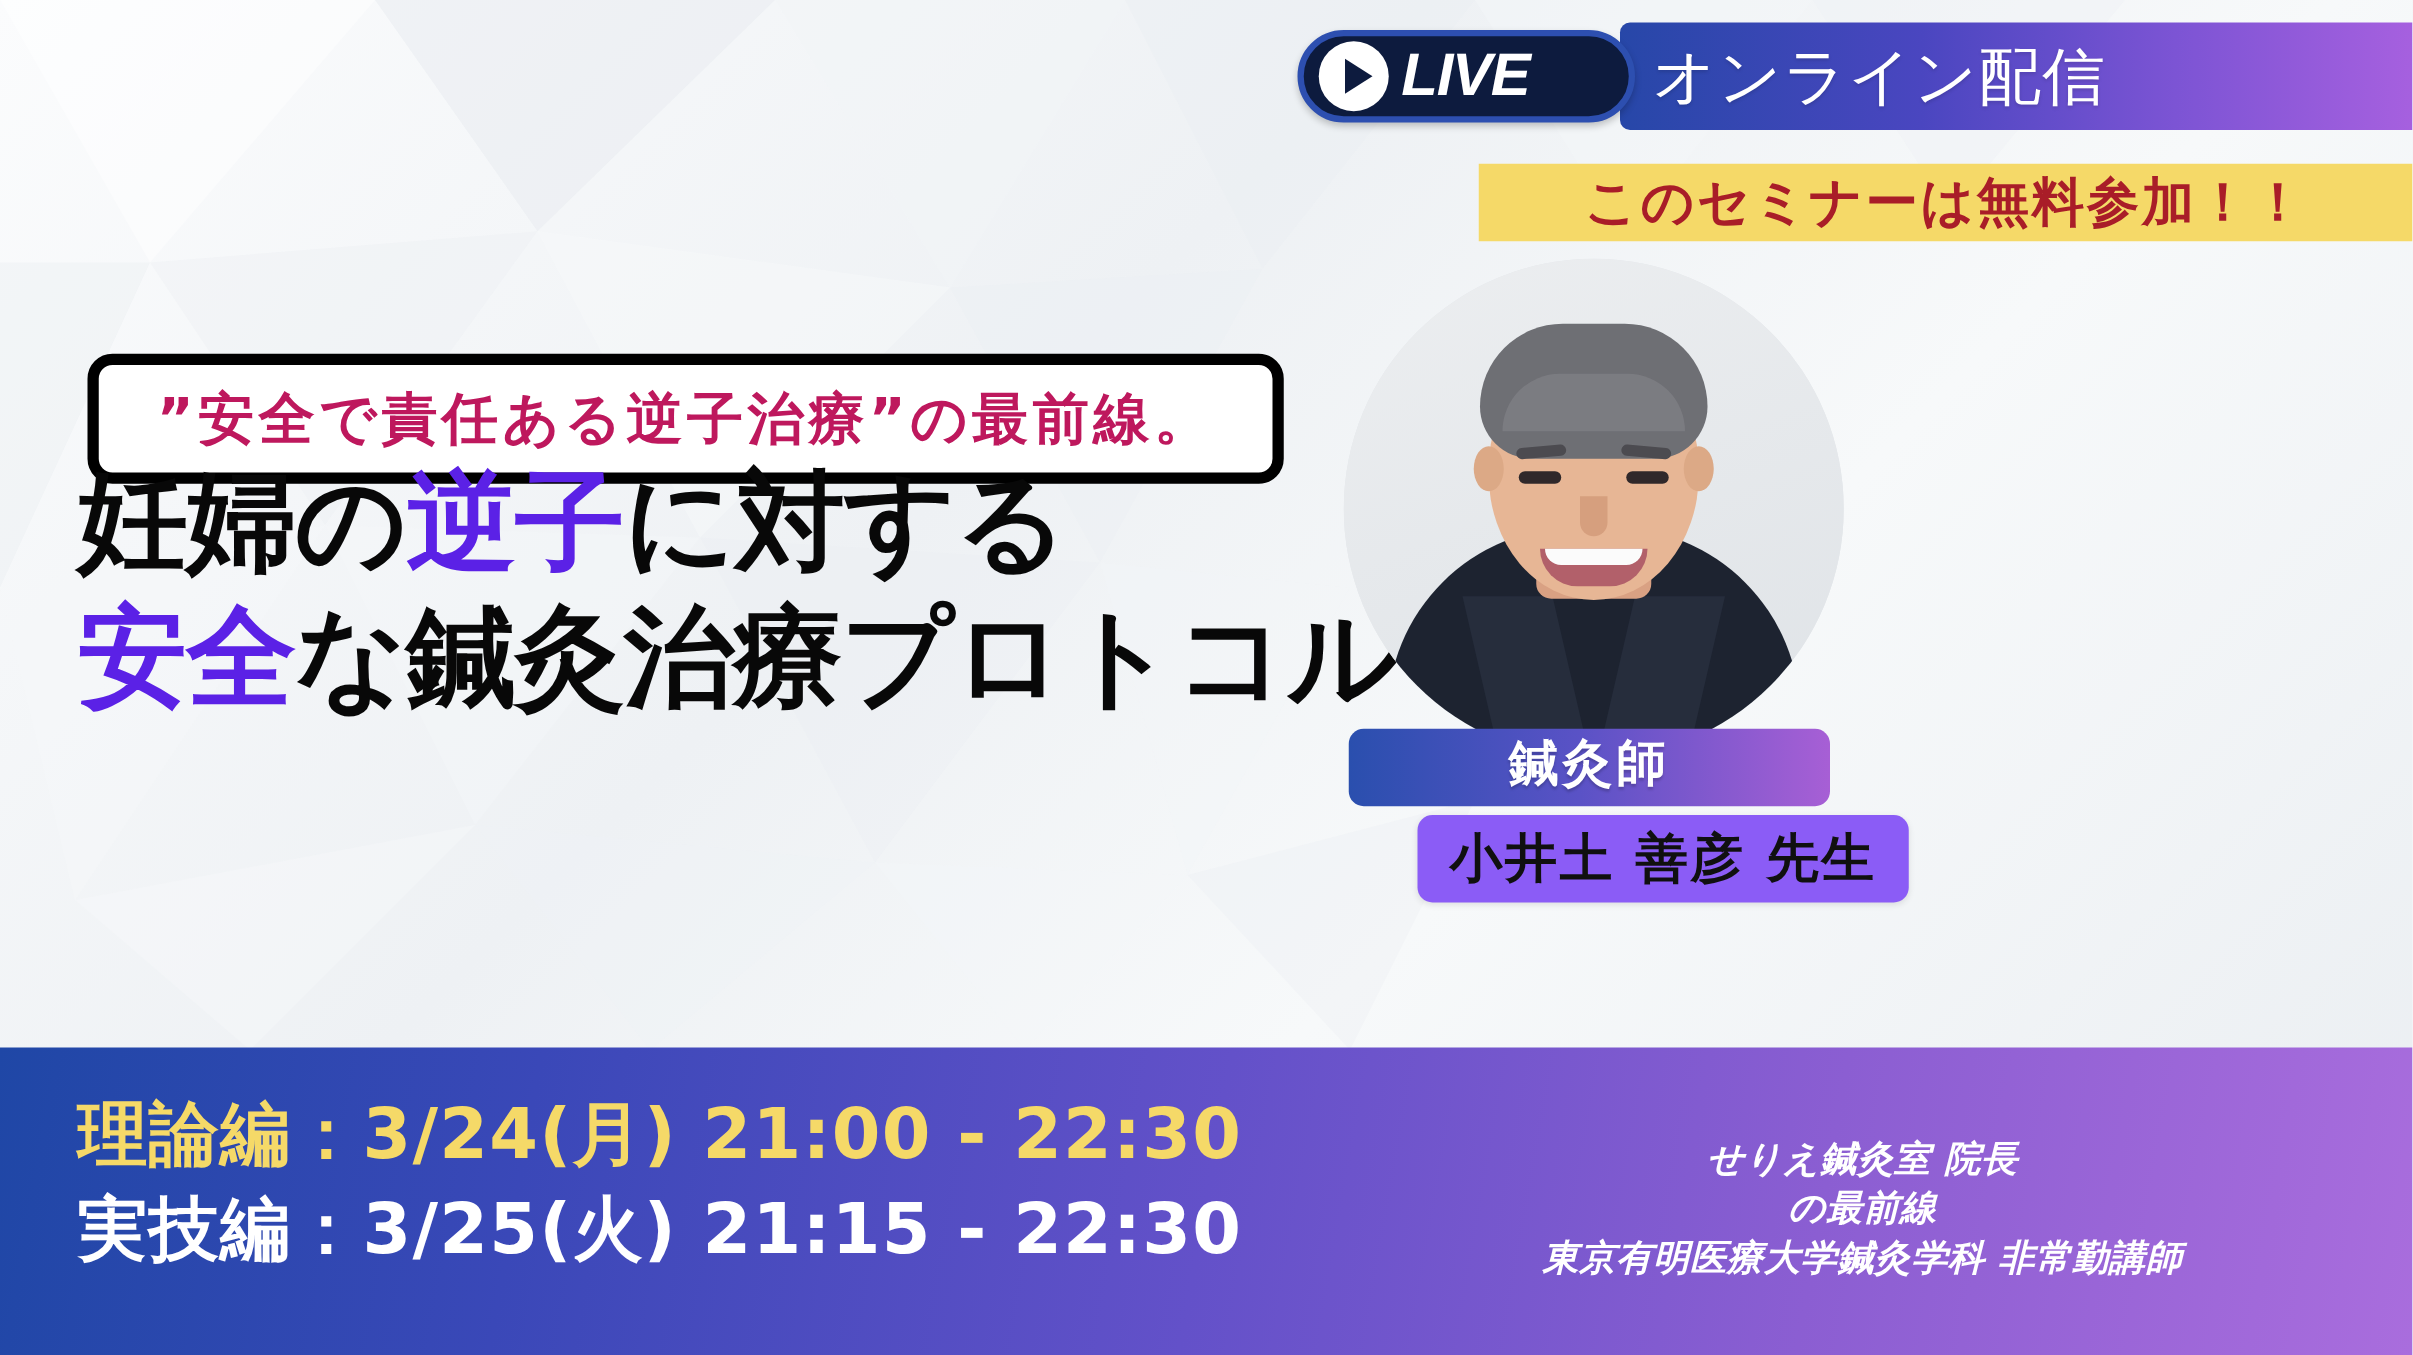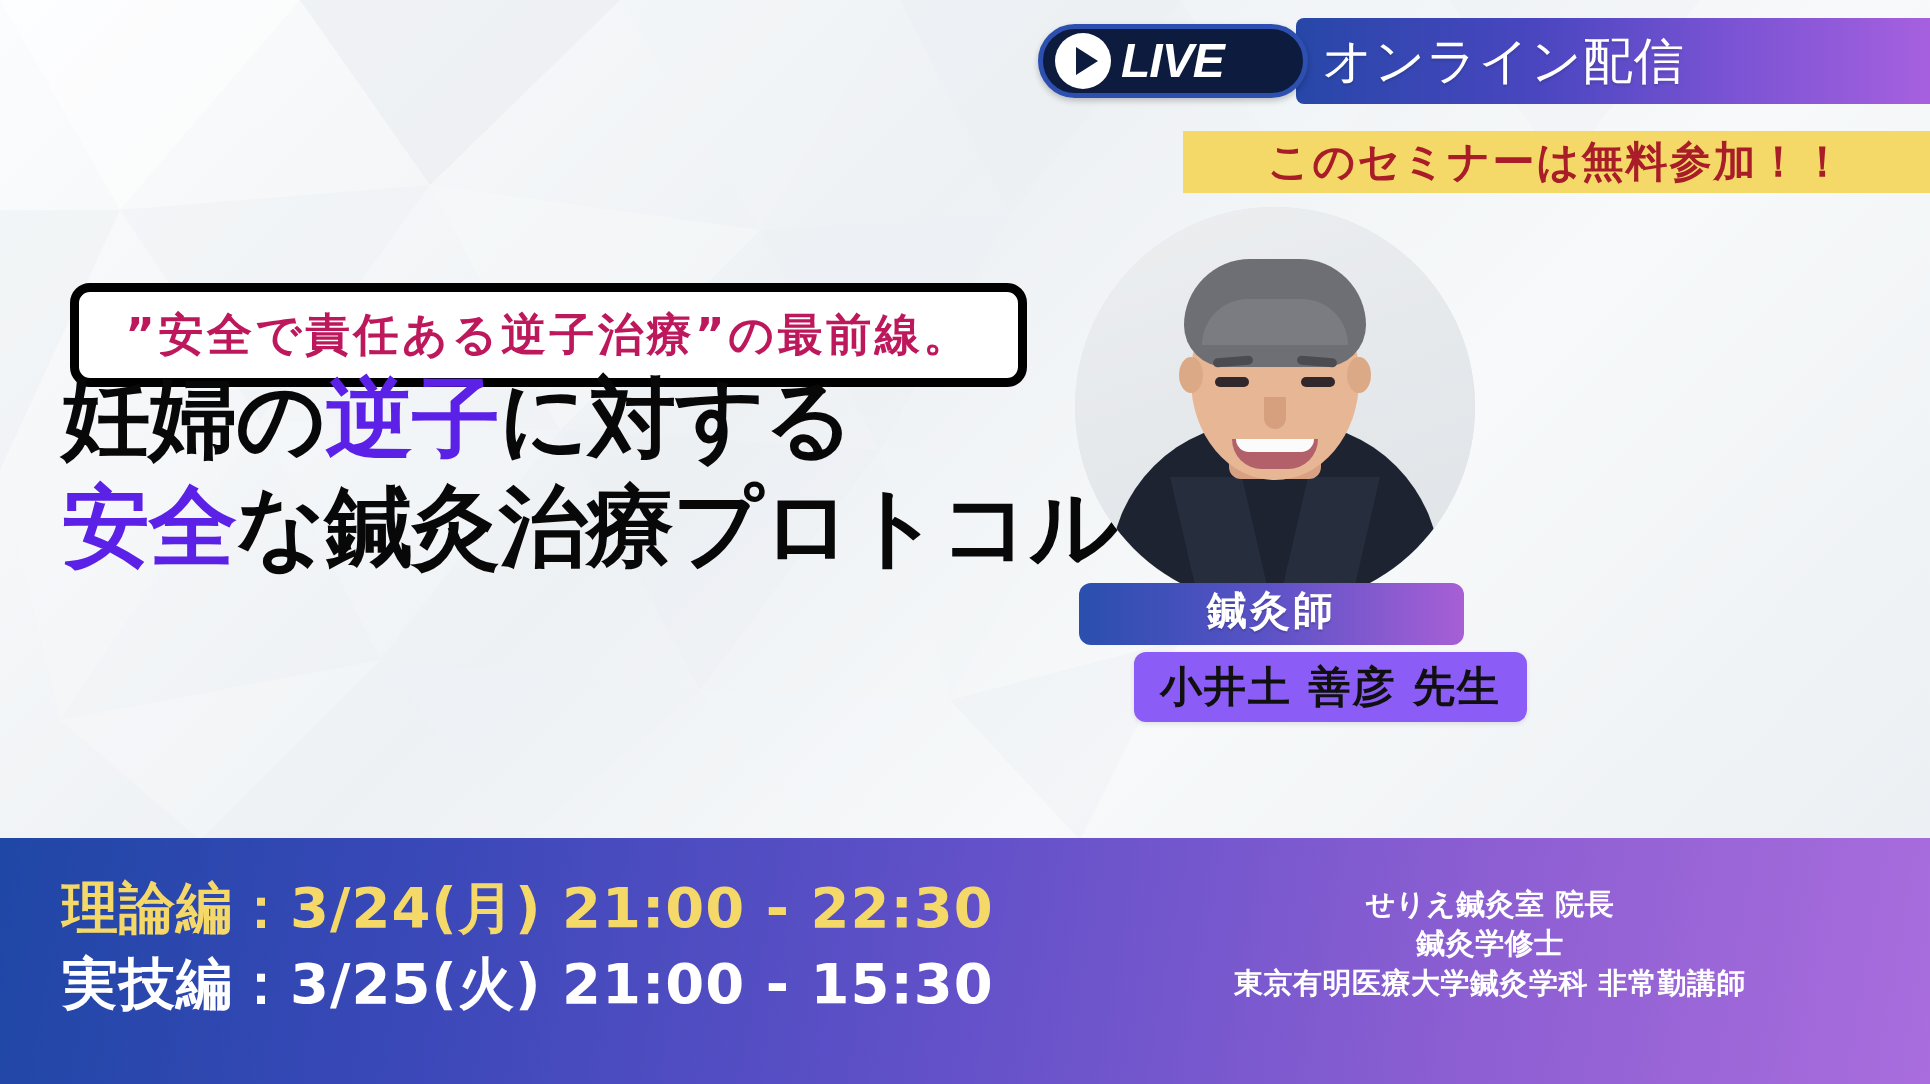--- a/index.html
+++ b/index.html
@@ -168,22 +168,23 @@
   }
   .schedule { position:absolute; left:62px; top:870px; }
   .sched-row {
     font-size:56px; font-weight:bold; line-height:1.35;
     white-space:nowrap; letter-spacing:1px;
   }
   .sched-theory { color:#f5d968; }
   .sched-practice { color:#ffffff; }
 
   .credentials {
-    position:absolute; left:1080px; top:885px; width:820px;
+    position:absolute; left:1080px; top:908px; width:820px;
     text-align:center;
+    font-style:italic;
   }
   .cred-line {
     color:#ffffff; font-size:29px; font-weight:bold; line-height:1.36;
     letter-spacing:.5px; white-space:nowrap;
   }
 </style>
 </head>
 <body>
 
 <div id="stage">
@@ -260,22 +261,22 @@
   </div>
 
   <div class="name-box">
     <span>小井土 善彦 先生</span>
   </div>
 
   <div class="bottom-bar"></div>
 
   <div class="schedule">
     <div class="sched-row sched-theory"><span>理論編：</span><span>3/24(月) 21:00 - 22:30</span></div>
-    <div class="sched-row sched-practice"><span>実技編：</span><span>3/25(火) 21:00 - 15:30</span></div>
+    <div class="sched-row sched-practice"><span>実技編：</span><span>3/25(火) 21:15 - 22:30</span></div>
   </div>
 
   <div class="credentials">
     <div class="cred-line">せりえ鍼灸室 院長</div>
-    <div class="cred-line">鍼灸学修士</div>
+    <div class="cred-line">の最前線</div>
     <div class="cred-line">東京有明医療大学鍼灸学科 非常勤講師</div>
   </div>
 
 </div>
 
 </body></html>

